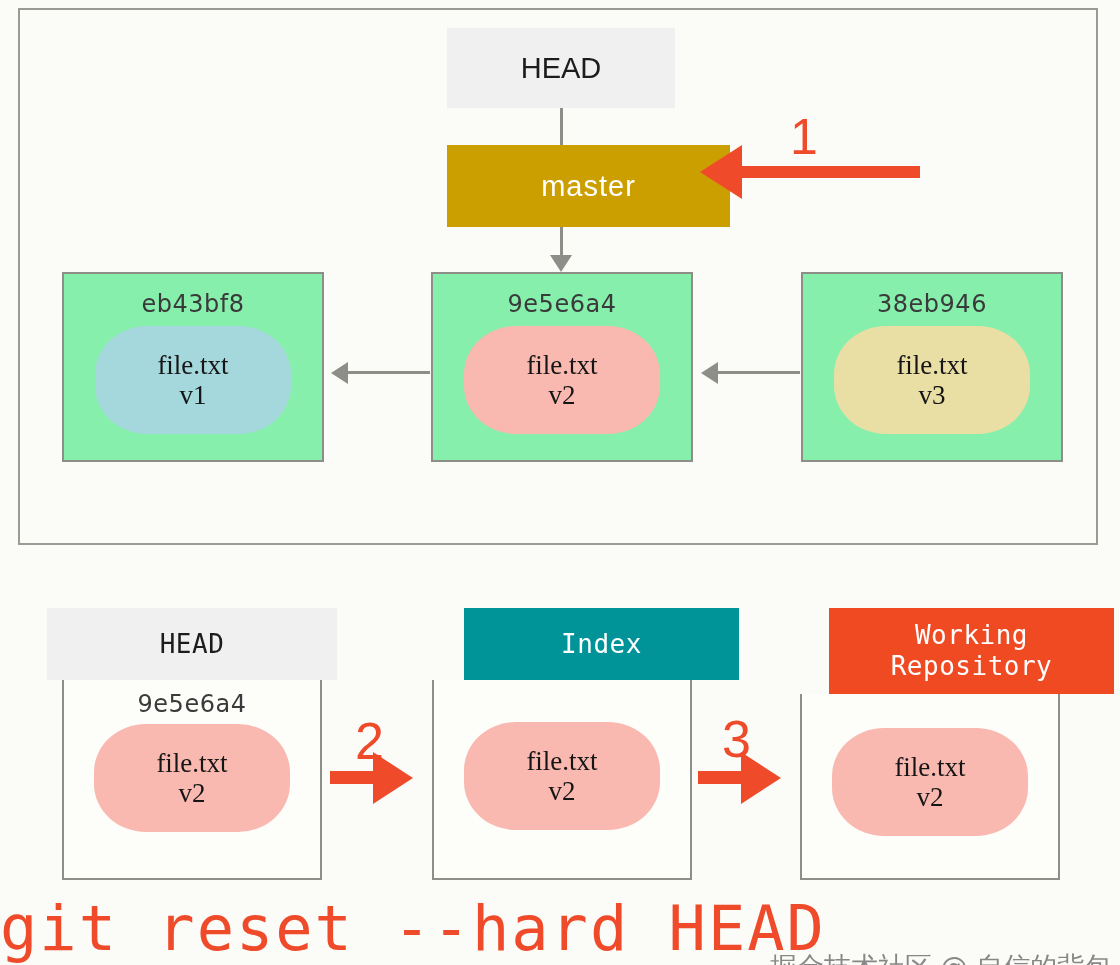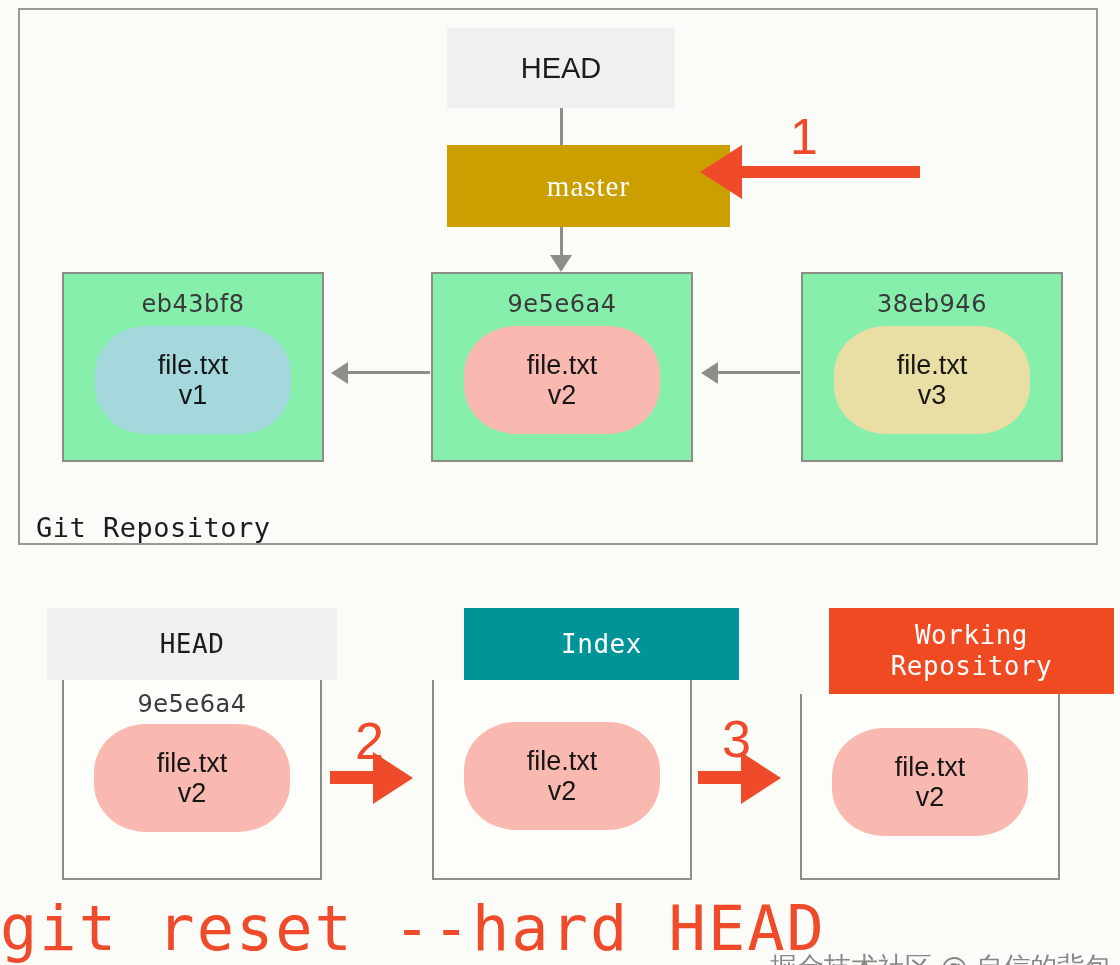--- a/index.html
+++ b/index.html
@@ -26,41 +26,41 @@
   #head-box{
     left:447px;top:28px;width:228px;height:80px;
     background:#F0F0F0;
     display:flex;align-items:center;justify-content:center;
     font-family:"Liberation Sans",sans-serif;font-size:29px;color:#1C1C1C;
   }
   #master-box{
     left:447px;top:145px;width:283px;height:82px;
     background:#CC9F00;
     display:flex;align-items:center;justify-content:center;
-    font-family:Liberation Serif, serif;font-size:29px;color:#FFFFFF;
+    font-family:Liberation Sans, sans-serif;font-size:29px;color:#FFFFFF;
     letter-spacing:1px;
   }
 
   
   .commit-card{
     width:262px;height:190px;top:272px;
     border:2px solid #8E8E88;background:#86efac;box-sizing:border-box;
     display:flex;flex-direction:column;align-items:center;
   }
   #commit-0{left:62px;}
   #commit-1{left:431px;}
   #commit-2{left:801px;}
   .commit-sha{
     margin-top:16px;font-family:"DejaVu Sans",sans-serif;
     font-size:24px;color:#3A3A3A;letter-spacing:.5px;
   }
   .blob{
     margin-top:8px;width:196px;height:108px;border-radius:52px/48px;
     display:flex;flex-direction:column;align-items:center;justify-content:center;
-    font-family:Liberation Sans, sans-serif;font-size:27px;color:#151515;
+    font-family:Liberation Serif, serif;font-size:27px;color:#151515;
     line-height:1.12;
   }
 
   
   .gline{background:#8E8E88;}
   .garrow-left{
     width:0;height:0;border-top:11px solid transparent;
     border-bottom:11px solid transparent;border-right:17px solid #8E8E88;
   }
   .garrow-down{
@@ -108,21 +108,20 @@
     font-family:"DejaVu Sans",sans-serif;font-size:27px;
     color:#7E7E7E;white-space:nowrap;opacity:.92;margin-top:37px;
   }
 </style>
 </head>
 <body>
 
 <div class="stage">
 
   <div class="abs" id="repo-frame"></div>
-  <div class="abs" id="repo-label">Git Repository</div>
 
   <div class="abs" id="head-box" style="background: rgb(240, 240, 240);">
     <span>HEAD</span>
   </div>
 
   <div class="abs gline" style="left:560px;top:108px;width:3px;height:37px;"></div>
 
   <div class="abs" id="master-box" style="background: rgb(204, 159, 0); color: rgb(255, 255, 255);">
     <span>master</span>
   </div>

